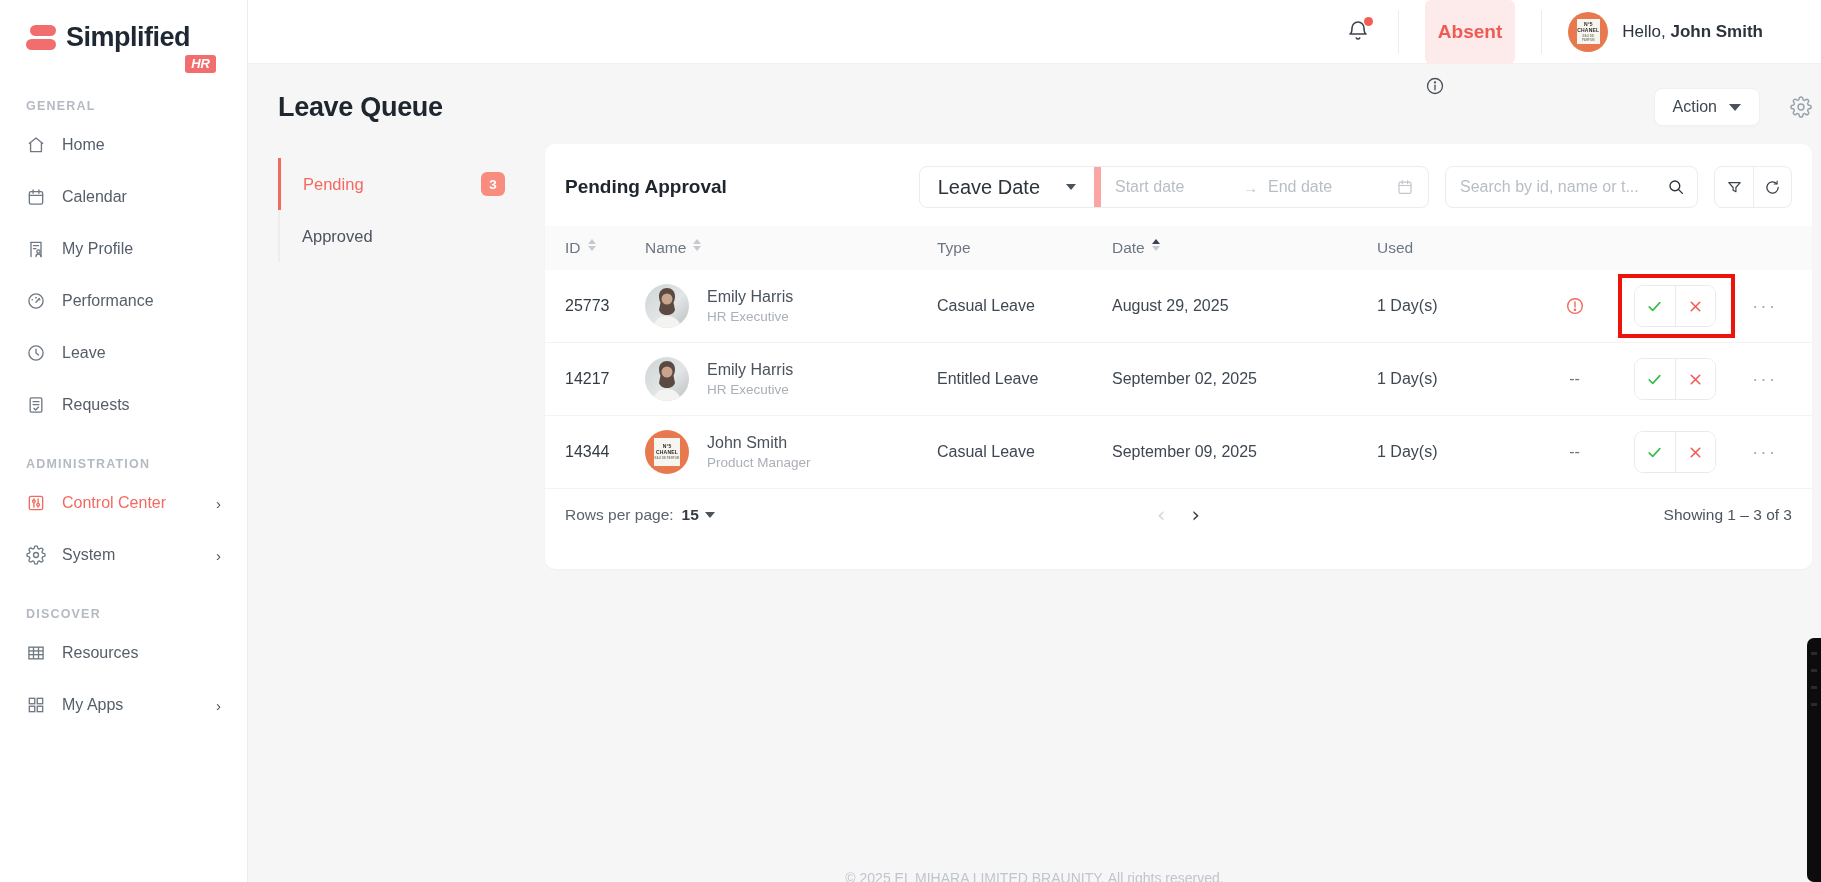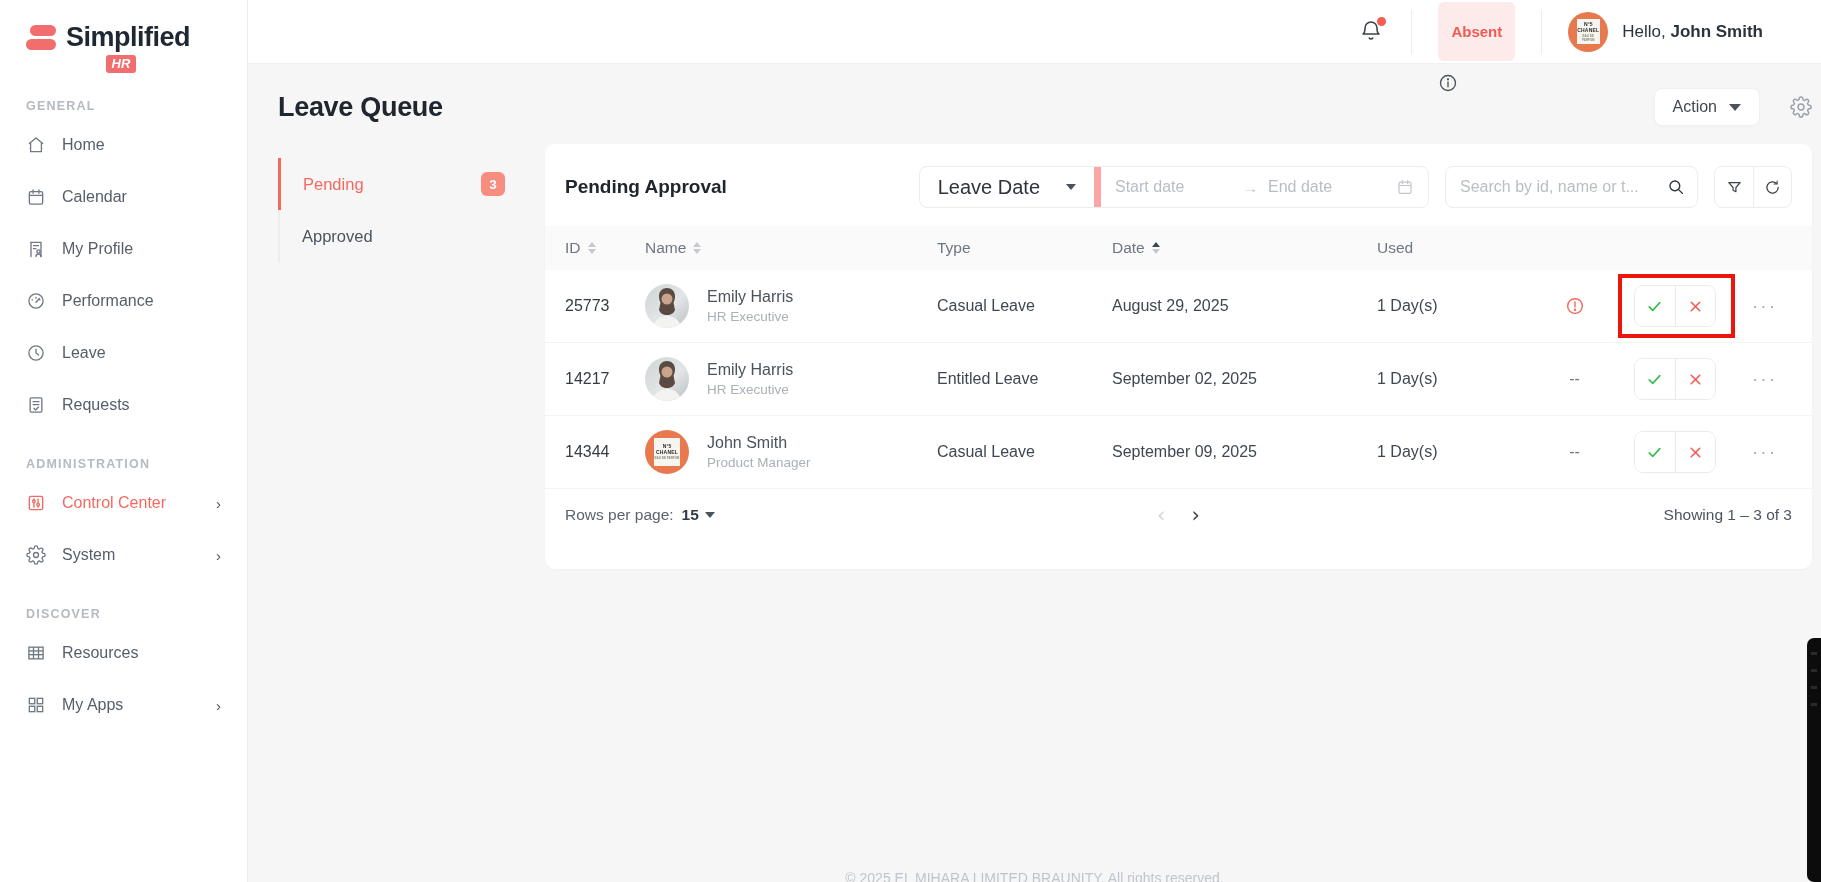--- a/index.html
+++ b/index.html
@@ -7,39 +7,39 @@
   body { font-family:"Liberation Sans", sans-serif; background:#f6f6f7; position:relative; color:#3f4752; }
 
   
   .sidebar { position:absolute; left:0; top:0; width:248px; height:882px; background:#ffffff; border-right:1px solid #ececee; padding:22px 0 0 26px; z-index:5; }
   .logo { margin-bottom:18px; width:190px; }
   .logo-row { display:flex; align-items:center; gap:10px; }
   .logo-pills { display:flex; flex-direction:column; gap:3px; }
   .logo-pills span { width:30px; height:11px; background:#f26d6d; border-radius:6px; display:block; }
   .logo-pills span:first-child { width:26px; align-self:flex-end; }
   .logo-text { font-size:27px; font-weight:800; color:#1f2733; letter-spacing:-0.5px; }
-  .logo-hr { display:flex; justify-content:center; margin-top:2px; }
+  .logo-hr { display:flex; justify-content:flex-end; margin-top:2px; }
   .logo-hr b { background:#f26d6d; color:#fff; font-style:italic; font-size:13px; padding:1px 6px 2px; border-radius:3px; font-weight:800; }
   .nav-section-label { font-size:12.5px; font-weight:700; color:#b4bac2; letter-spacing:1.2px; margin:26px 0 6px 0; }
   .nav-item { display:flex; align-items:center; gap:16px; height:52px; color:#555e69; font-size:16px; cursor:pointer; padding-right:26px; }
   .nav-item .nav-icon { width:20px; height:20px; color:#6f7883; flex:0 0 20px; display:flex; align-items:center; }
   .nav-item .nav-icon svg { width:20px; height:20px; }
   .nav-item.active { color:#f4695f; }
   .nav-item.active .nav-icon { color:#f4695f; }
   .nav-chevron { margin-left:auto; color:#4b5560; font-size:15px; }
 
   
   .topbar { position:absolute; left:248px; top:0; right:0; height:64px; background:#fff; border-bottom:1px solid #f1f1f2; display:flex; align-items:center; justify-content:flex-end; padding-right:58px; z-index:4; }
   .topbar .vdiv { width:1px; height:44px; background:#ededf0; margin:0 26px; }
   .bell-wrap { position:relative; width:26px; height:26px; cursor:pointer; color:#3c434d; }
   .bell-wrap svg { width:24px; height:24px; }
   .bell-dot { position:absolute; top:-2px; right:-1px; width:9px; height:9px; border-radius:50%; background:#f45e52; }
   .status-group { display:flex; align-items:flex-start; gap:12px;flex-direction:column; }
   .status-label { font-size:17px; color:#2d333c; }
-  .status-badge { background:#fdeaea; color:#f05a52; font-size:15px; font-weight:600; padding:21px 13px; border-radius:6px; }
+  .status-badge { background:#fdeaea; color:#f05a52; font-size:19px; font-weight:600; padding:21px 13px; border-radius:6px; }
   .info-icon { width:20px; height:20px; color:#4a525c; cursor:pointer; }
   .info-icon svg { width:20px; height:20px; }
   .user-group { display:flex; align-items:center; gap:14px; cursor:pointer; }
   .greeting { font-size:17px; color:#2d333c; }
   .greeting b { font-weight:700; }
 
   
   .avatar { border-radius:50%; overflow:hidden; position:relative; flex:0 0 auto; }
   .avatar.chanel { background:#e8794f; display:flex; align-items:center; justify-content:center; }
   .chanel-label { background:#f7f5ef; width:58%; height:62%; display:flex; flex-direction:column; align-items:center; justify-content:center; text-align:center; color:#2b2b2b; font-weight:700; }
@@ -87,21 +87,21 @@
   .search-icon { width:18px; height:18px; color:#2d333c; }
   .search-icon svg { width:18px; height:18px; }
   .icon-btn-group { display:flex; align-items:center; height:42px; border:1px solid #ebecee; border-radius:8px; overflow:hidden; background:#fff; }
   .icon-btn { width:38px; height:100%; display:flex; align-items:center; justify-content:center; color:#3c434d; cursor:pointer; }
   .icon-btn + .icon-btn { border-left:1px solid #ebecee; }
   .icon-btn svg { width:17px; height:17px; }
 
   
   .grid-row { display:grid; grid-template-columns:80px 1fr 175px 265px 160px 75px 125px 55px; align-items:center; padding:0 20px; }
   .thead { background:#fafafb; height:44px; font-size:15.5px; color:#6d7681; }
-  .th { display:flex; align-items:center; gap:7px; cursor:pointer; }
+  .th { display:flex; align-items:flex-start; gap:7px; cursor:pointer; }
   .sort-icon { display:flex; flex-direction:column; gap:2px; }
   .sort-icon .up { width:0; height:0; border-left:4.5px solid transparent; border-right:4.5px solid transparent; border-bottom:5px solid #c6cad0; }
   .sort-icon .dn { width:0; height:0; border-left:4.5px solid transparent; border-right:4.5px solid transparent; border-top:5px solid #c6cad0; }
   .sort-icon.asc .up { border-bottom-color:#3c434d; }
   .tr { height:73px; border-bottom:1px solid #f2f3f4; font-size:16px; color:#3f4752; }
   .td-id { color:#343b44; }
   .name-cell { display:flex; align-items:center; gap:18px; }
   .name-lines .nm { font-size:16px; color:#4a525c; }
   .name-lines .rl { font-size:13.5px; color:#aab0b7; margin-top:3px; }
   .note-cell { display:flex; justify-content:center; color:#6d7681; }

